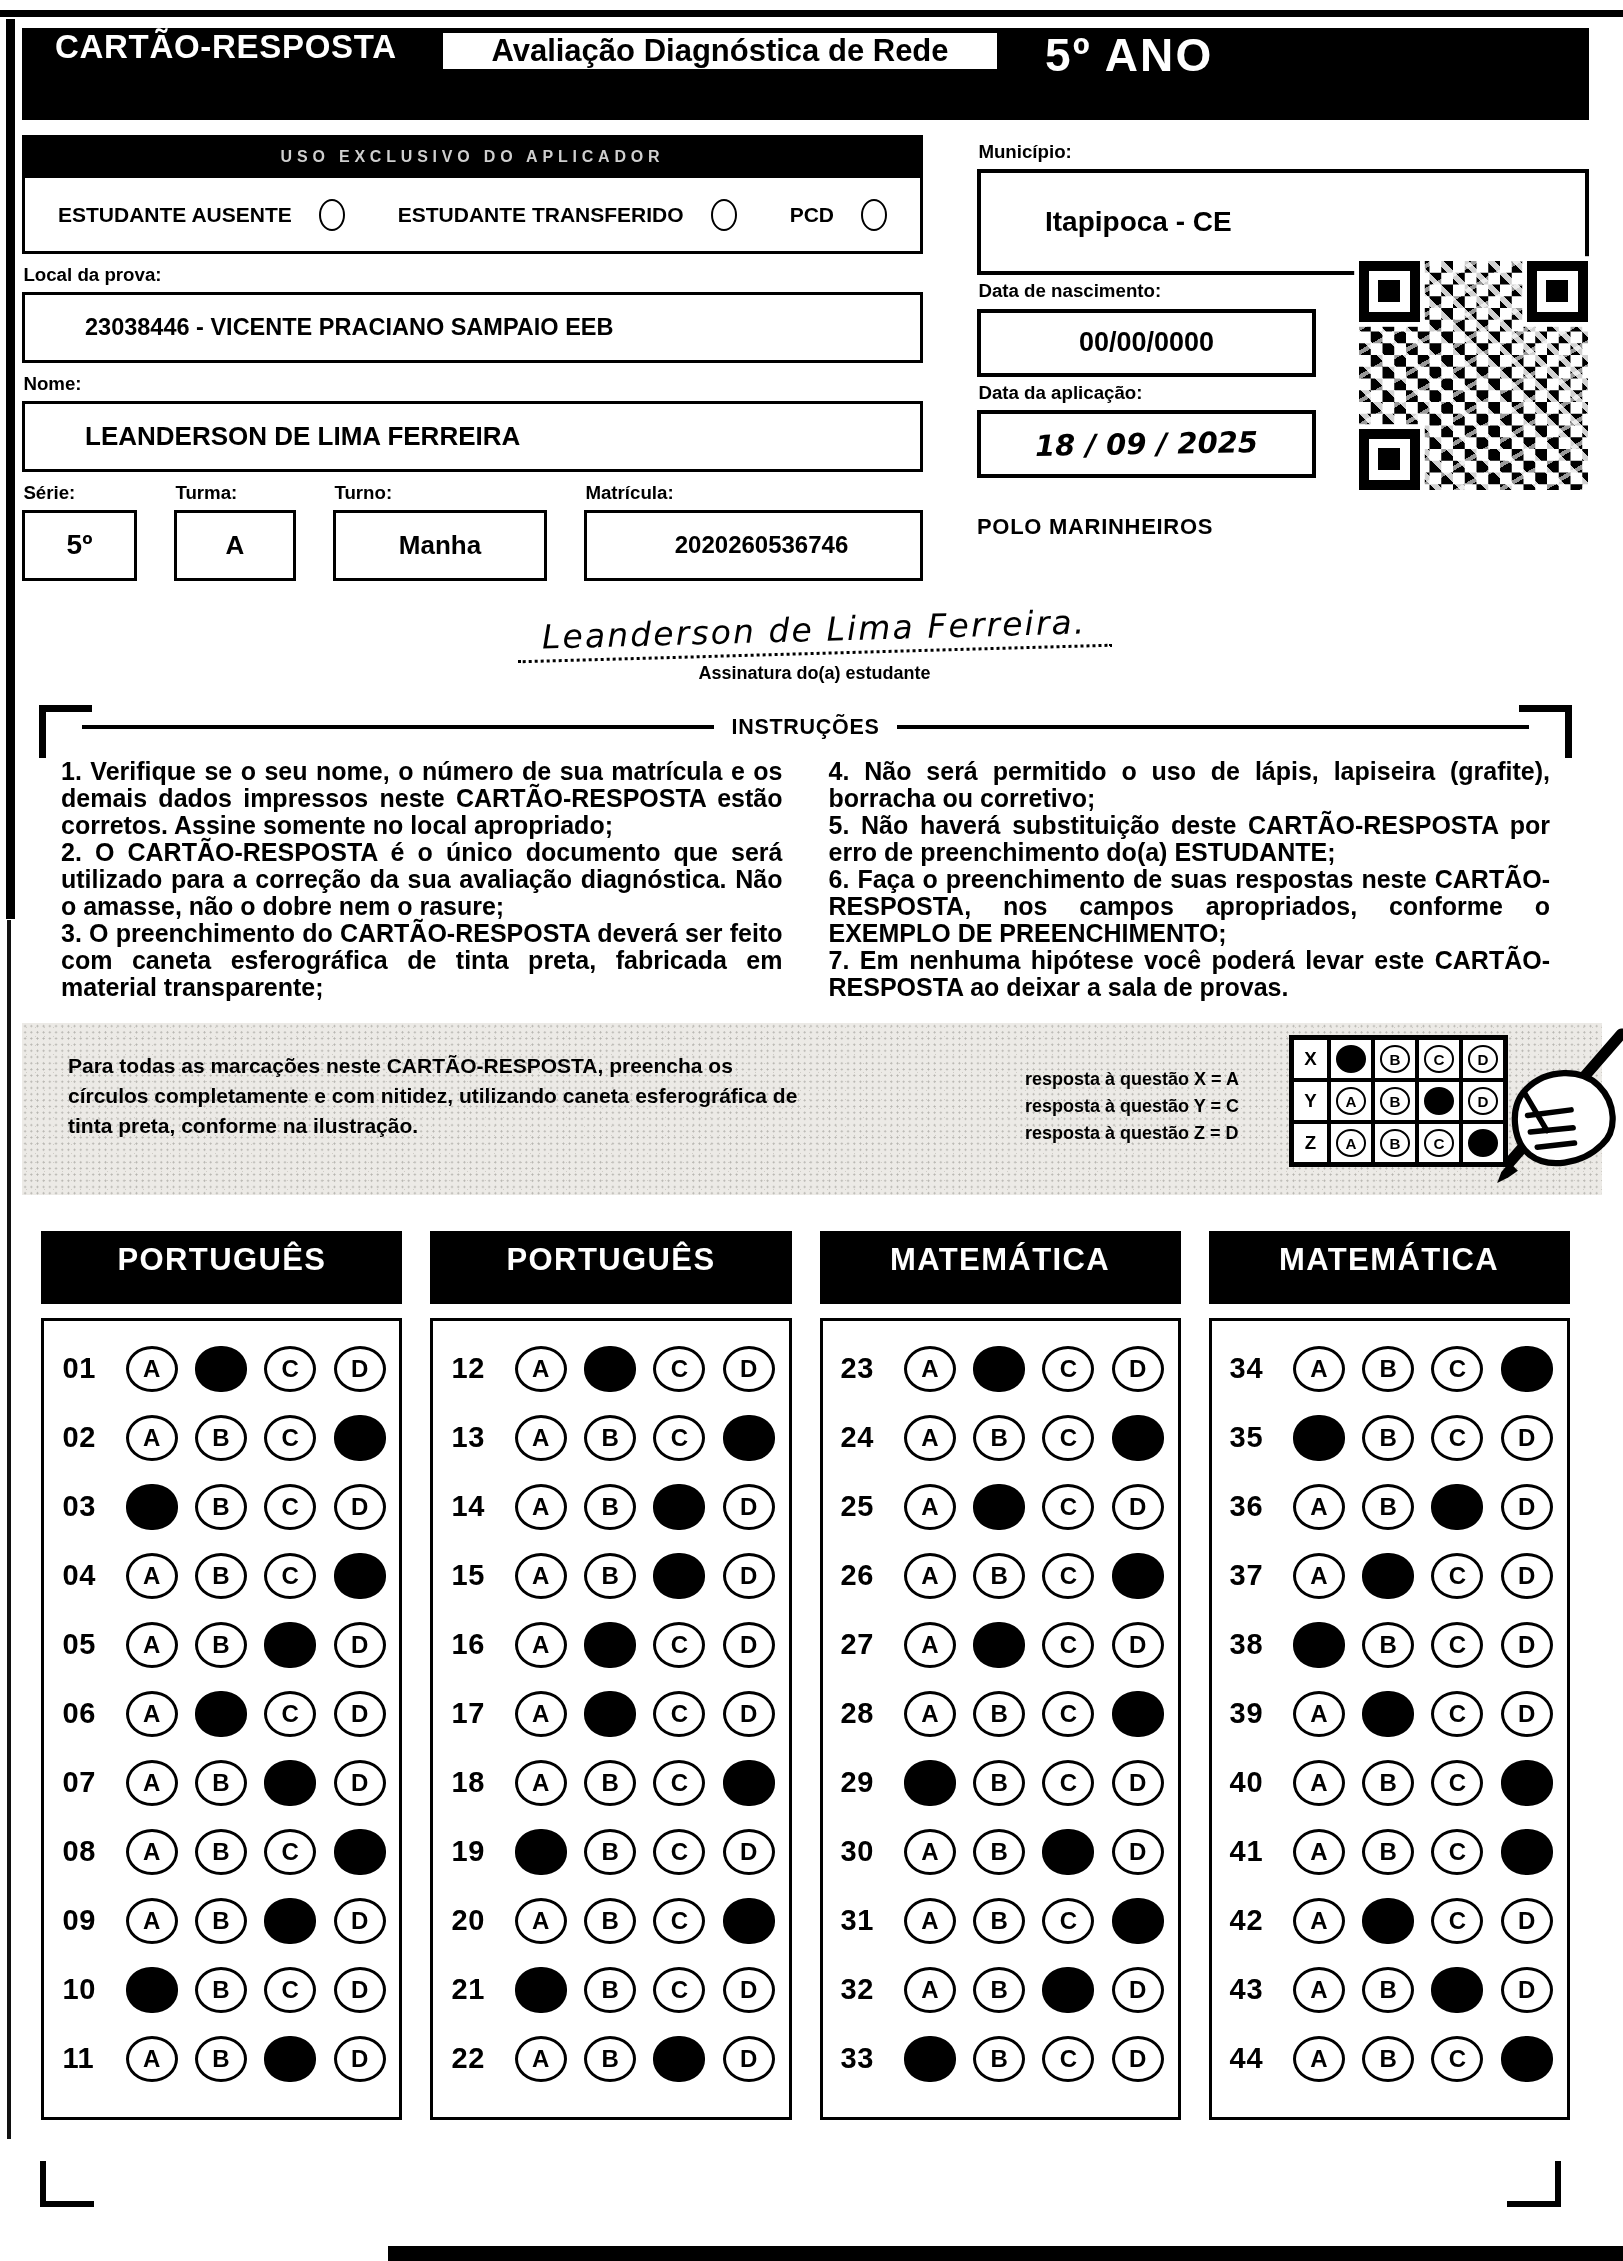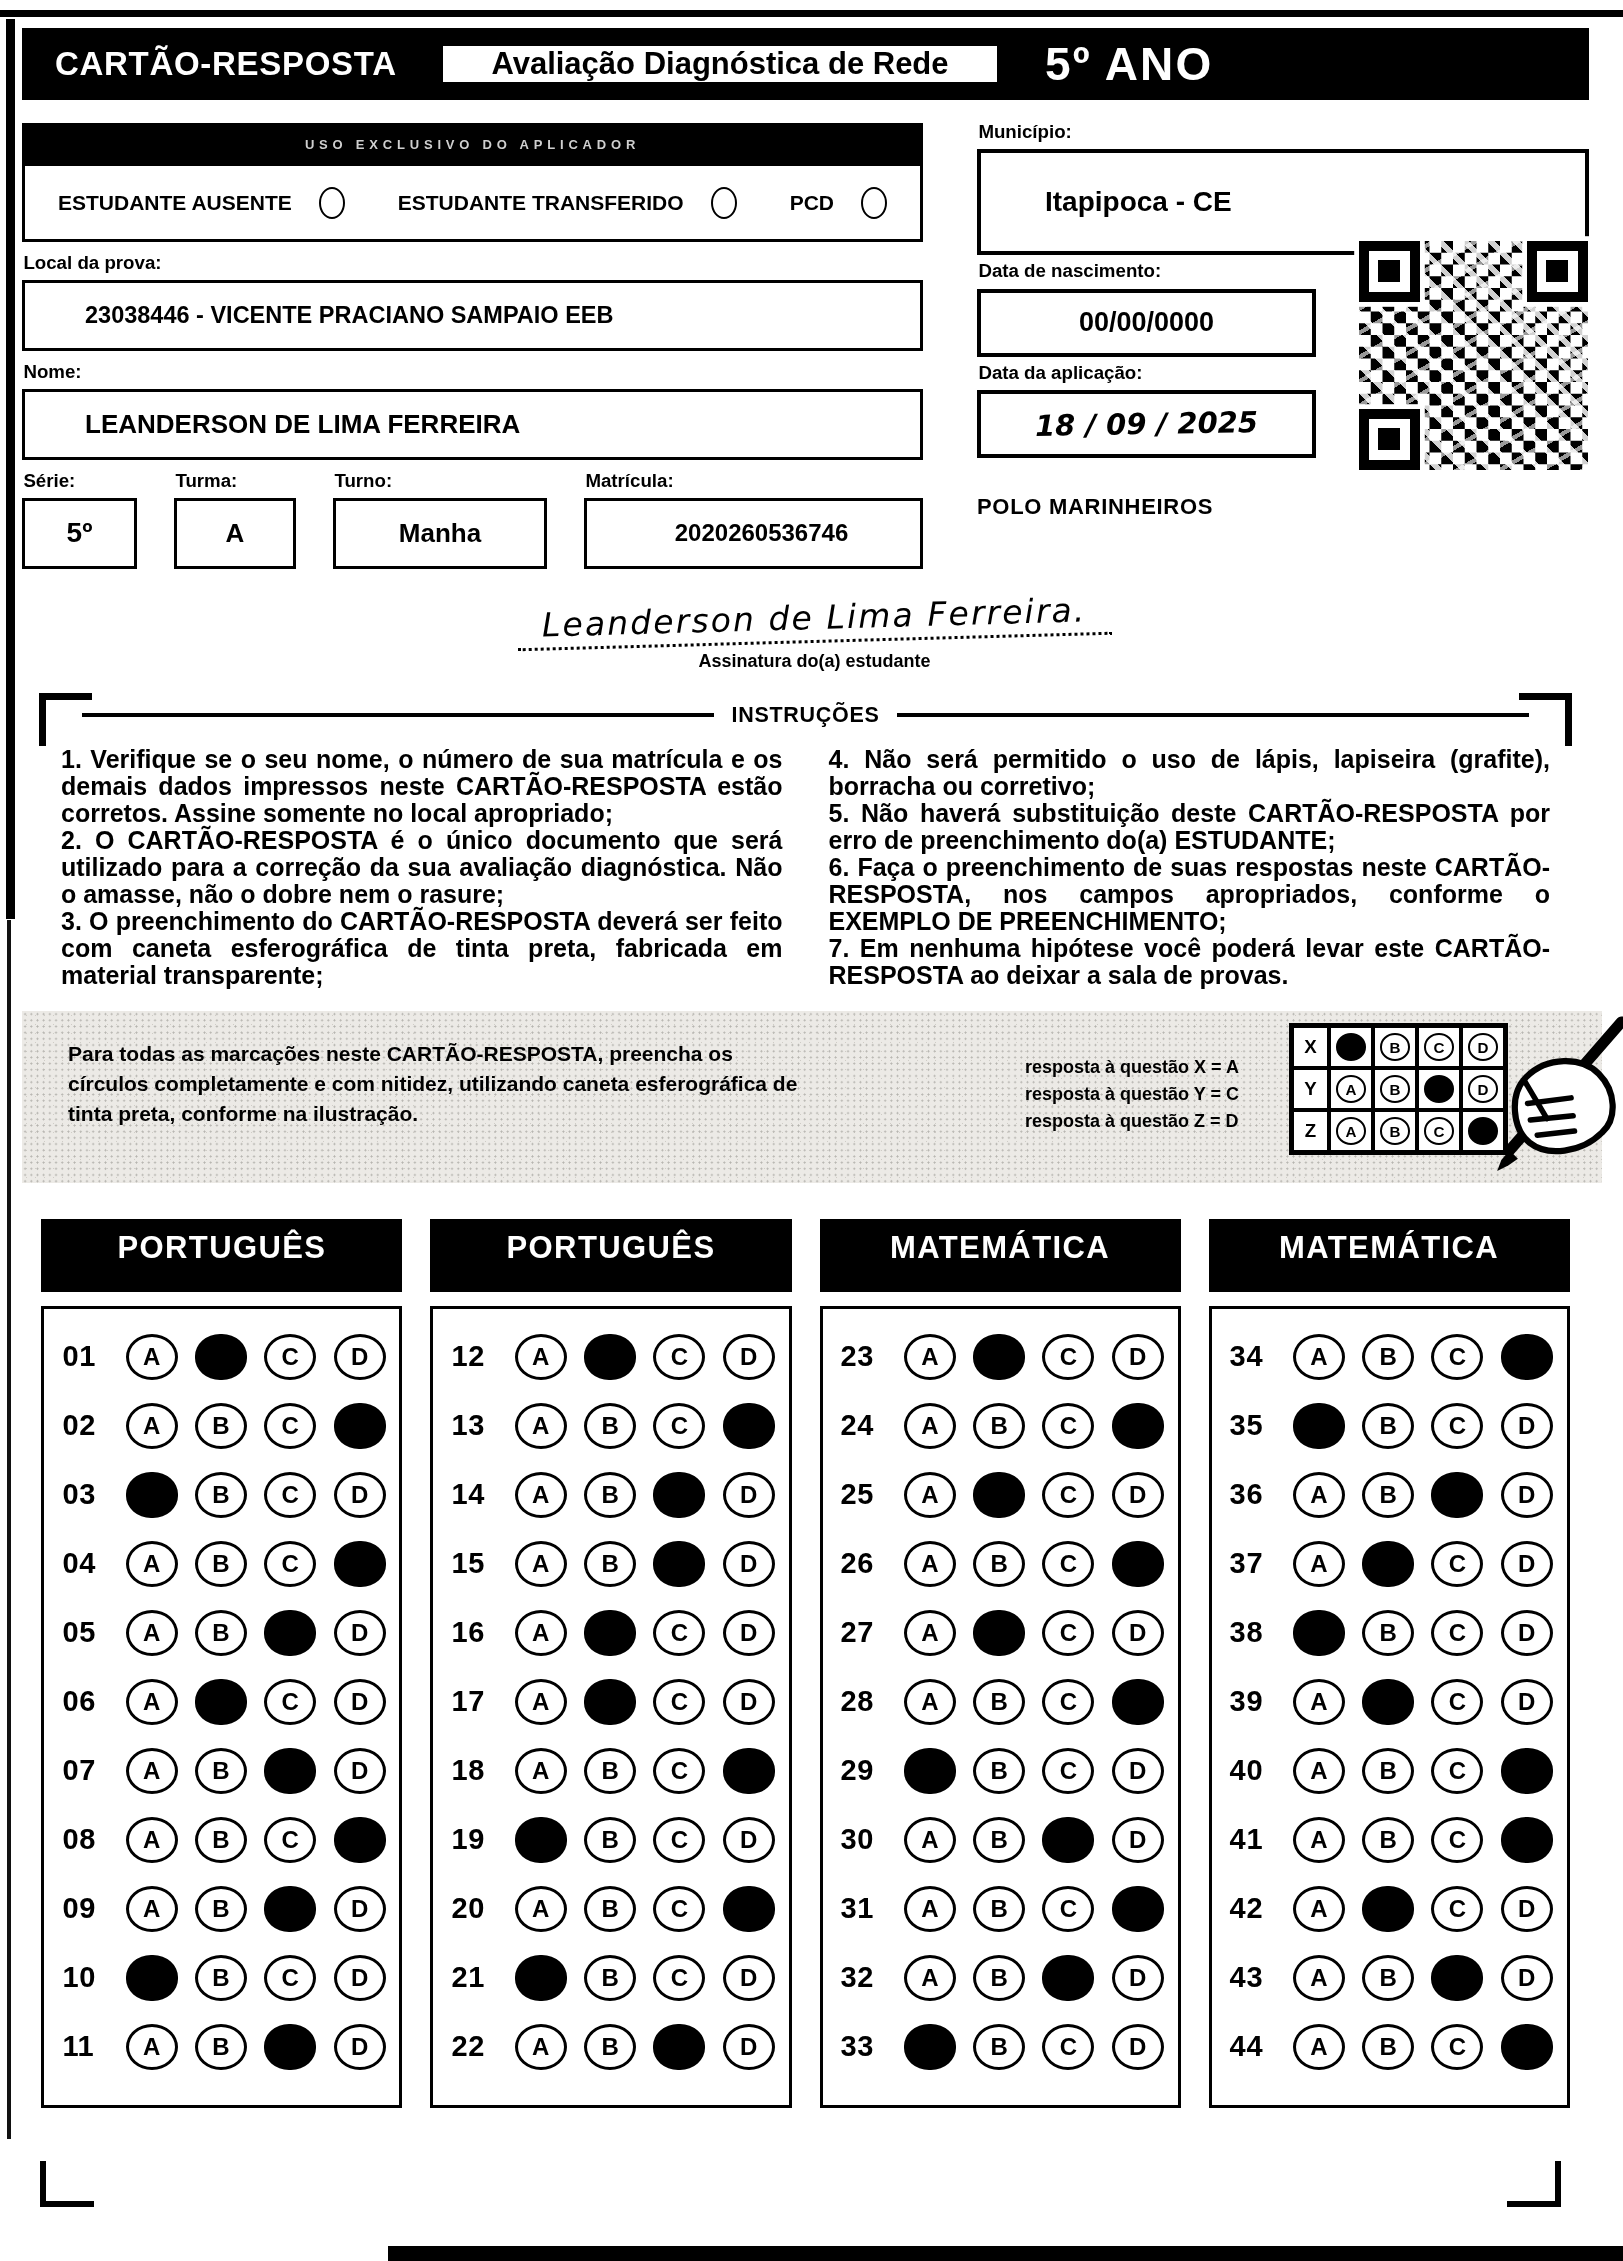--- a/index.html
+++ b/index.html
@@ -10,35 +10,35 @@
   .scan-left{position:absolute;top:19.4px;left:5.5px;width:9px;height:900px;background:#000;}
   .scan-left2{position:absolute;top:920px;left:7px;width:4.2px;height:1219px;background:#111;}
   .scan-bottom-strip{position:absolute;bottom:0;left:388px;right:0;height:15.2px;background:#000;}
   .mark{position:absolute;width:48px;height:40px;}
   .mark-bl{left:40px;top:2161px;border-left:6.2px solid #000;border-bottom:6.2px solid #000;}
   .mark-br{right:62px;top:2161px;border-right:6.2px solid #000;border-bottom:6.2px solid #000;}
 
   .content{position:absolute;left:22px;top:28px;width:1567px;}
 
   
-  .topbar{display:flex;align-items:center;background:#000;height:72px;}
+  .topbar{display:flex;align-items:flex-start;background:#000;height:92px;}
   .tb-left{flex:0 0 388px;color:#fff;font-weight:bold;font-size:33px;letter-spacing:0.7px;
            display:flex;align-items:center;padding-left:33px;}
   .tb-mid{flex:0 0 554px;background:#fff;margin:4.8px 0;display:flex;align-items:center;
           justify-content:center;font-weight:bold;font-size:31px;}
   .tb-right{flex:1;color:#fff;font-weight:bold;font-size:46px;letter-spacing:2.1px;
             display:flex;align-items:center;padding-left:48px;}
 
   
   .main-grid{display:flex;gap:54px;margin-top:15.2px;}
   .col-left{flex:0 0 888px;}
   .col-right{flex:1;position:relative;}
 
   .applicator-bar{background:#000;height:43px;display:flex;align-items:center;justify-content:center;
-                  color:#cfcfcf;font-weight:bold;font-size:13px;letter-spacing:4.8px;margin-top:8px;}
+                  color:#cfcfcf;font-weight:bold;font-size:16px;letter-spacing:4.8px;}
   .options{display:flex;align-items:center;justify-content:space-between;height:73px;
            border:3.5px solid #000;border-top:none;padding:0 33px;}
   .opt{display:flex;align-items:center;gap:27px;font-weight:bold;font-size:21px;}
   .ocircle{width:22px;height:28px;border:2.8px solid #000;border-radius:50%;flex:0 0 auto;}
 
   .flabel{font-weight:bold;font-size:18.7px;margin:9.7px 0 6.2px 1.4px;}
   .fbox{border:3.5px solid #000;height:65px;display:flex;align-items:center;
         font-weight:bold;font-size:23.5px;padding-left:60px;}
   .fbox.nome{font-size:26px;}
 

